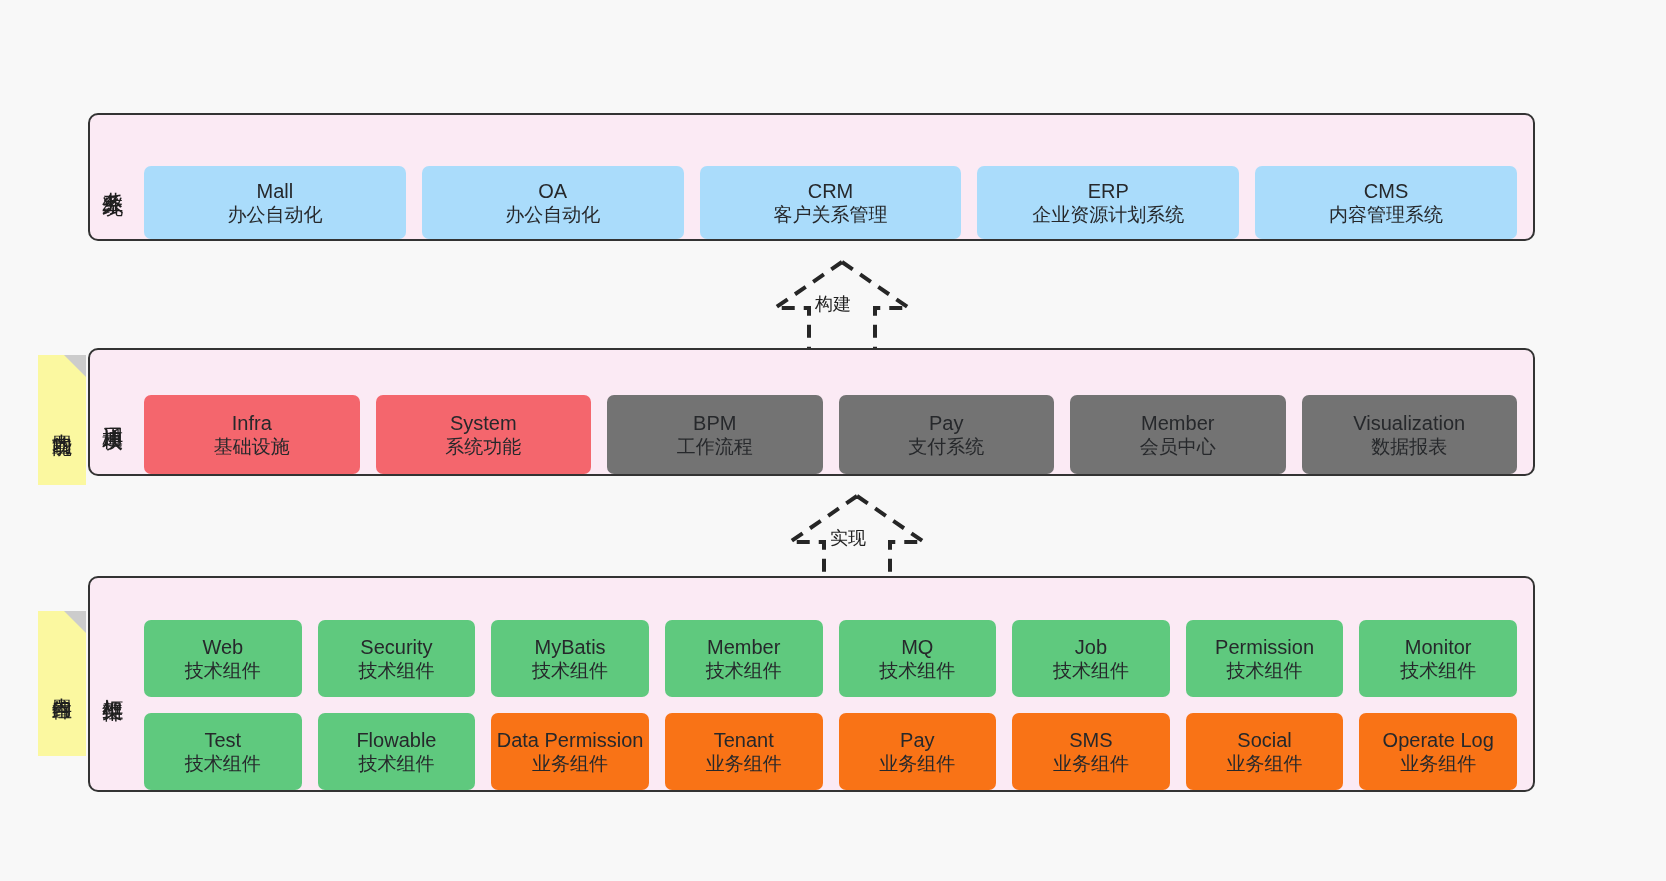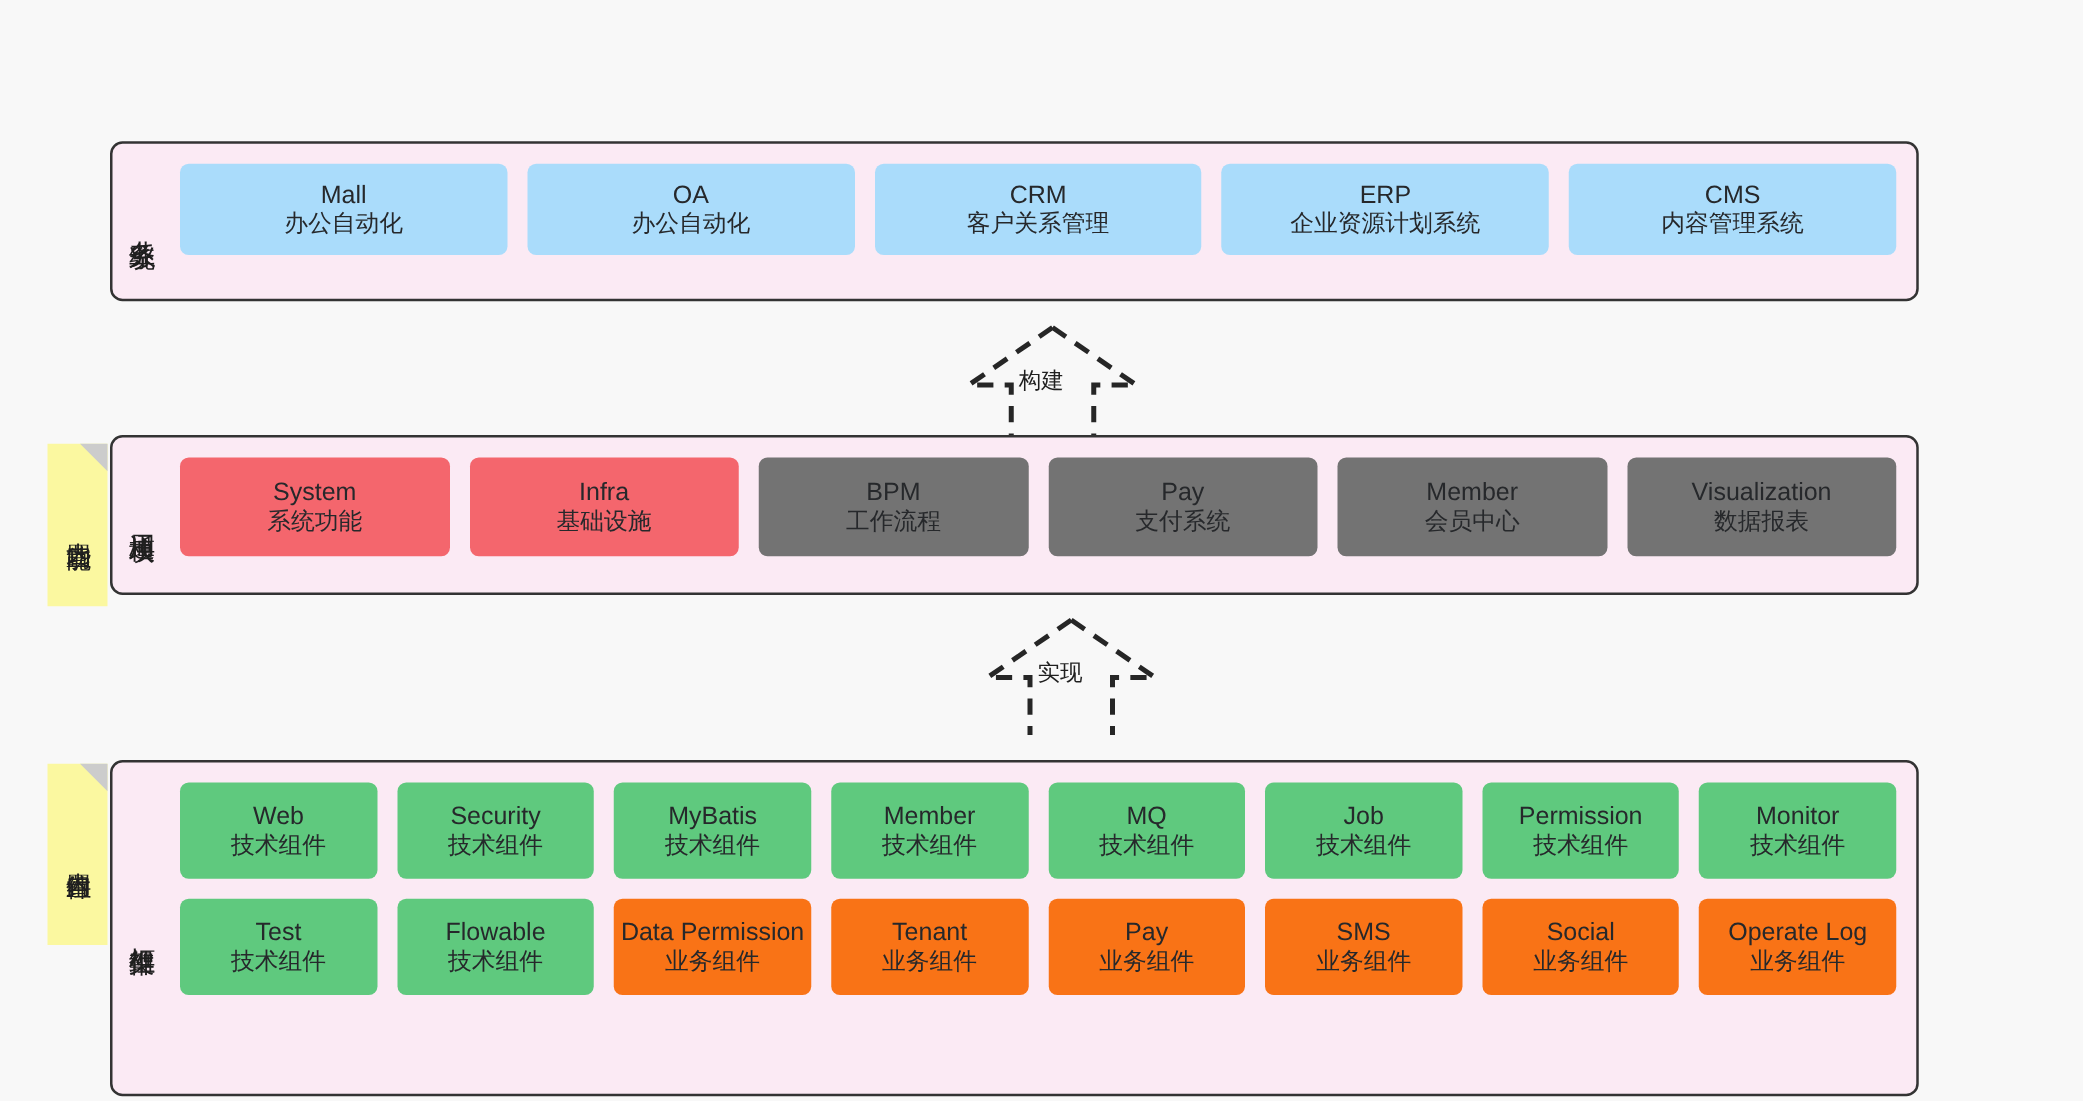--- a/index.html
+++ b/index.html
@@ -44,23 +44,23 @@
     writing-mode: vertical-rl;
     text-orientation: upright;
     color: #1f1f1f;
     white-space: nowrap;
     user-select: none;
   }
   .layer-body {
     flex: 1 1 auto;
     display: flex;
     flex-direction: column;
-    justify-content: flex-start;
+    justify-content: flex-end;
     gap: 16px;
-    padding: 16px 16px 0 8px;
+    padding: 4px 16px 0 8px;
   }
   .row {
     display: flex;
     gap: 16px;
     align-items: stretch;
   }
   .card {
     flex: 1 1 0;
     border-radius: 7px;
     display: flex;
@@ -98,22 +98,21 @@
   }
   #layer-common .card { height: 79px; }
   .c-strong { background: #f4666d; }
   .c-soft   { background: #737373; }
 
   
   #layer-framework {
     left: 88px;
     top: 576px;
     width: 1447px;
-    height: 269px;
-    margin-top: 32px;
+    height: 216px;
   }
   #layer-framework .card { height: 77px; }
   .g-tech { background: #5fc97e; }
   .g-biz  { background: #f97316; }
 
   
   .note {
     position: absolute;
     background: #fbf8a0;
     color: #1f1f1f;
@@ -197,26 +196,26 @@
       <path d="M85 4 L152 50 L118 50 L118 96 M85 4 L18 50 L52 50 L52 96" fill="none" stroke="#262626" stroke-width="4" stroke-dasharray="13,9" stroke-linecap="butt"></path>
     </svg>
   </div>
   <div class="uml-label" id="label-build">构建</div>
 
   <div class="layer" id="layer-common">
     <div class="layer-title">通用模块</div>
     <div class="layer-body">
       <div class="row">
         <div class="card c-strong">
+          <span class="en">Infra</span>
+          <span class="cn">基础设施</span>
+        </div>
+        <div class="card c-strong">
           <span class="en">System</span>
           <span class="cn">系统功能</span>
-        </div>
-        <div class="card c-strong">
-          <span class="en">Infra</span>
-          <span class="cn">基础设施</span>
         </div>
         <div class="card c-soft">
           <span class="en">BPM</span>
           <span class="cn">工作流程</span>
         </div>
         <div class="card c-soft">
           <span class="en">Pay</span>
           <span class="cn">支付系统</span>
         </div>
         <div class="card c-soft">

